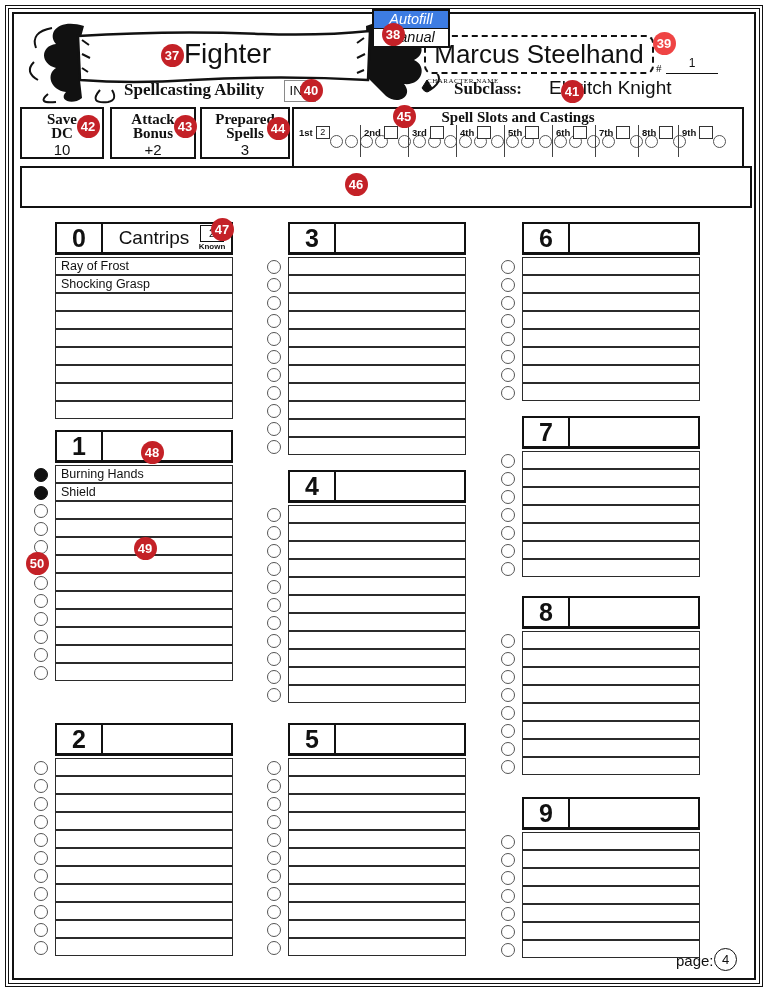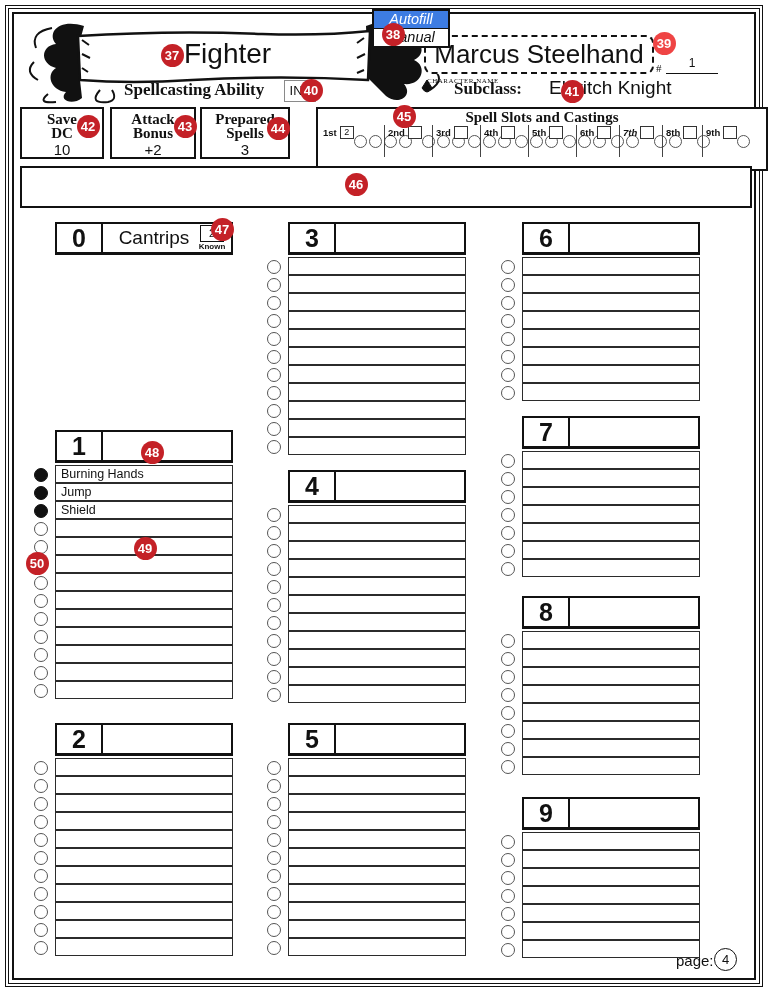--- a/index.html
+++ b/index.html
@@ -33,21 +33,21 @@
   .ability-field{position:absolute;left:284px;top:80px;width:30px;height:20px;border:1px solid #8a8a8a;
                  text-align:center;line-height:20px;font-size:13px;background:#fff;z-index:3;}
   .subclass-label{position:absolute;left:454px;top:79px;font-family:"Liberation Serif",serif;font-weight:bold;font-size:17px;}
   .subclass-value{position:absolute;left:549px;top:77px;font-size:19px;}
 
   .stat-box{position:absolute;top:107px;height:52px;border:2px solid #111;box-sizing:border-box;
             text-align:center;background:#fff;}
   .stat-label{font-family:"Liberation Serif",serif;font-weight:bold;font-size:15px;line-height:14px;margin-top:3px;}
   .stat-value{font-size:15px;margin-top:1px;}
 
-  .slots-box{position:absolute;left:316px;top:107px;width:452px;height:64px;border:2px solid #111;
+  .slots-box{position:absolute;left:292px;top:107px;width:452px;height:64px;border:2px solid #111;
              box-sizing:border-box;background:#fff;}
   .slots-title{text-align:center;font-family:"Liberation Serif",serif;font-weight:bold;font-size:15px;line-height:16px;}
   .slots-row{display:flex;height:32px;padding:0 2px;}
   .slot-group{box-sizing:border-box;padding:0 2px;display:flex;flex-direction:row;}
   .slot-group.div{border-left:1px solid #444;}
   .slot-top{display:flex;align-items:center;gap:3px;height:14px;padding-left:1px;}
   .slot-label{font-size:9.5px;font-weight:bold;}
   .slot-box{width:12px;height:11px;border:1px solid #333;font-size:9px;text-align:center;line-height:11px;background:#fff;}
   .slot-circles{display:flex;gap:2px;align-items:center;justify-content:center;flex:1;}
   .cast-circle{width:13px;height:13px;border:1px solid #555;border-radius:50%;box-sizing:border-box;background:#fff;}
@@ -196,21 +196,21 @@
         <div class="slot-group div" style="width: 43px;">
           <div class="slot-top">
             <span class="slot-label">6th</span>
             <span class="slot-box"></span>
           </div>
           <div class="slot-circles">
             <span class="cast-circle"></span>
             <span class="cast-circle"></span>
           </div>
         </div>
-        <div class="slot-group div" style="width: 43px; font-style: italic;">
+        <div class="slot-group div" style="width: 43px;">
           <div class="slot-top">
             <span class="slot-label">7th</span>
             <span class="slot-box"></span>
           </div>
           <div class="slot-circles">
             <span class="cast-circle"></span>
             <span class="cast-circle"></span>
           </div>
         </div>
         <div class="slot-group div" style="width: 40px;">
@@ -241,29 +241,39 @@
         <div class="sec-header">
           <div class="sec-num">0</div>
           <div class="sec-title-area">
             <span class="sec-title">Cantrips</span>
             <div class="known-wrap">
               <div class="known-box">2</div>
               <div class="known-label">Known</div>
             </div>
           </div>
         </div>
+        <div class="sec-rows">
+          <div class="spell-row">Ray of Frost</div>
+          <div class="spell-row">Shocking Grasp</div>
+          <div class="spell-row"></div>
+          <div class="spell-row"></div>
+          <div class="spell-row"></div>
+          <div class="spell-row"></div>
+          <div class="spell-row"></div>
+          <div class="spell-row"></div>
+          <div class="spell-row"></div>
+        </div>
       </div>
       <div class="section" style="left: 55px; top: 430px;">
         <div class="sec-header">
           <div class="sec-num">1</div>
           <div class="sec-title-area"></div>
         </div>
         <div class="sec-rows">
           <div class="spell-row">Burning Hands<span class="prep-circle filled"></span></div>
-          <div class="spell-row">Jump<span class="prep-circle filled"></span></div>
           <div class="spell-row">Shield<span class="prep-circle filled"></span></div>
           <div class="spell-row">
             <span class="prep-circle"></span>
           </div>
           <div class="spell-row">
             <span class="prep-circle"></span>
           </div>
           <div class="spell-row">
             <span class="prep-circle"></span>
           </div>

